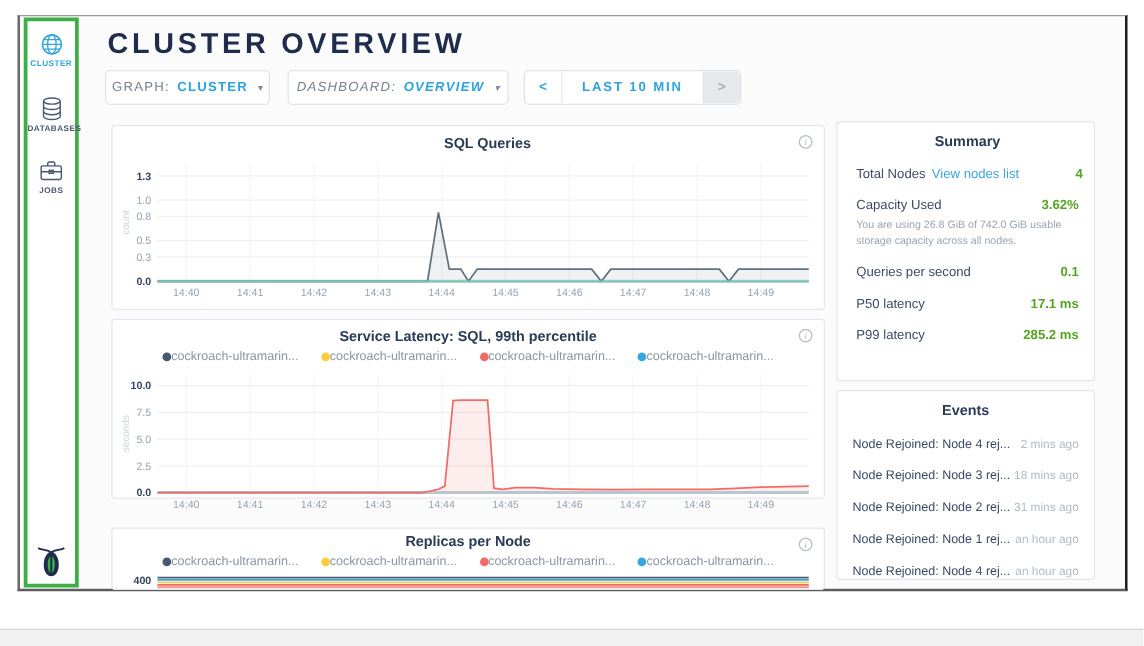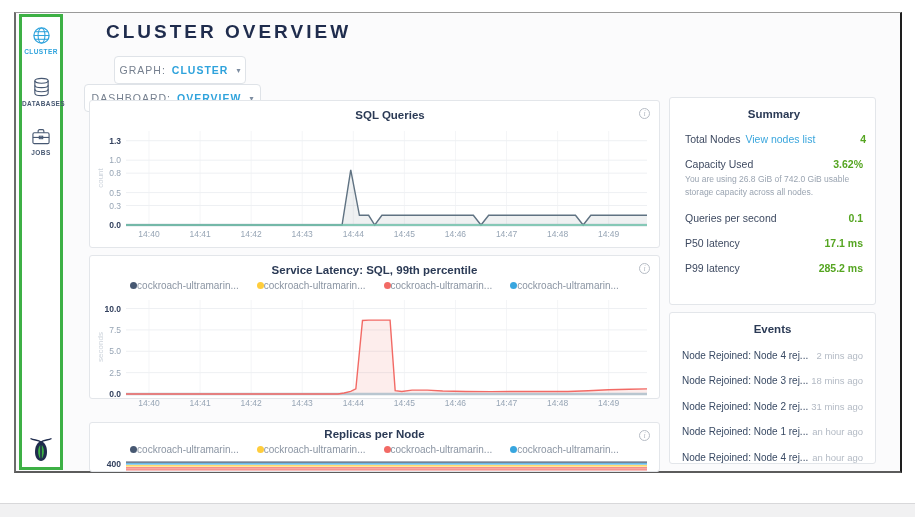--- a/index.html
+++ b/index.html
@@ -15,30 +15,30 @@
   .navbar { position:absolute; left:3px; top:1px; width:44px; height:456px;
             background:#ffffff; border:3px solid #3db045; }
   .nav-item { position:absolute; left:0; right:0; text-align:center; cursor:pointer; }
   .nav-item .nlabel { display:block; font-size:6.5px; font-weight:bold; letter-spacing:.4px;
                       color:#475872; margin-top:3px; }
   .nav-item.active .nlabel { color:#2fa3dc; }
   .ni-cluster { top:9px; } .ni-databases { top:60px; } .ni-jobs { top:110px; }
   .nav-logo { position:absolute; left:0; right:0; bottom:5px; text-align:center; cursor:pointer; }
 
   
-  .page-title { position:absolute; left:70px; top:8px; font-size:19px; font-weight:bold;
-                letter-spacing:3px; color:#1f2c4d;margin-left:20px; }
-  .controls { position:absolute; left:68px; top:43px; display:flex; align-items:center;flex-direction:column; }
+  .page-title { position:absolute; left:70px; top:8px; font-size:23px; font-weight:bold;
+                letter-spacing:3px; color:#1f2c4d; }
+  .controls { position:absolute; left:68px; top:43px; display:flex; align-items:center; }
   .dropdown { height:28px; background:#fff; border:1px solid #dfe3e8; border-radius:4px;
               display:flex; align-items:center; padding:0 12px; cursor:pointer; }
   .dd-label { font-size:10.5px; letter-spacing:1px; color:#76808f; }
   .dd-value { font-size:10.5px; letter-spacing:1px; color:#2fa3dc; font-weight:bold; margin-left:6px; }
   .dd-chev  { font-size:8px; color:#7d8da1; margin-left:8px; }
   .dd-graph { width:132px; margin-right:14px; justify-content:center; }
-  .dd-dash  { width:177px; margin-right:29px; justify-content:center; }
+  .dd-dash  { width:177px; margin-right:12px; justify-content:center;font-style:italic; }
   .timewin { height:28px; display:flex; align-items:stretch; background:#fff;
              border:1px solid #dfe3e8; border-radius:4px; overflow:hidden; }
   .tw-prev { width:30px; display:flex; align-items:center; justify-content:center;
              color:#2fa3dc; font-size:11px; font-weight:bold; border-right:1px solid #e4e7eb; cursor:pointer; }
   .tw-label { width:112px; display:flex; align-items:center; justify-content:center;
               color:#2fa3dc; font-size:10.5px; font-weight:bold; letter-spacing:1.5px; }
   .tw-next { width:30px; display:flex; align-items:center; justify-content:center;
              color:#a9adb3; font-size:11px; font-weight:bold; background:#e7e8ea;
              border-left:1px solid #dcdee1; border-radius:0 4px 4px 0; cursor:default; }
 

